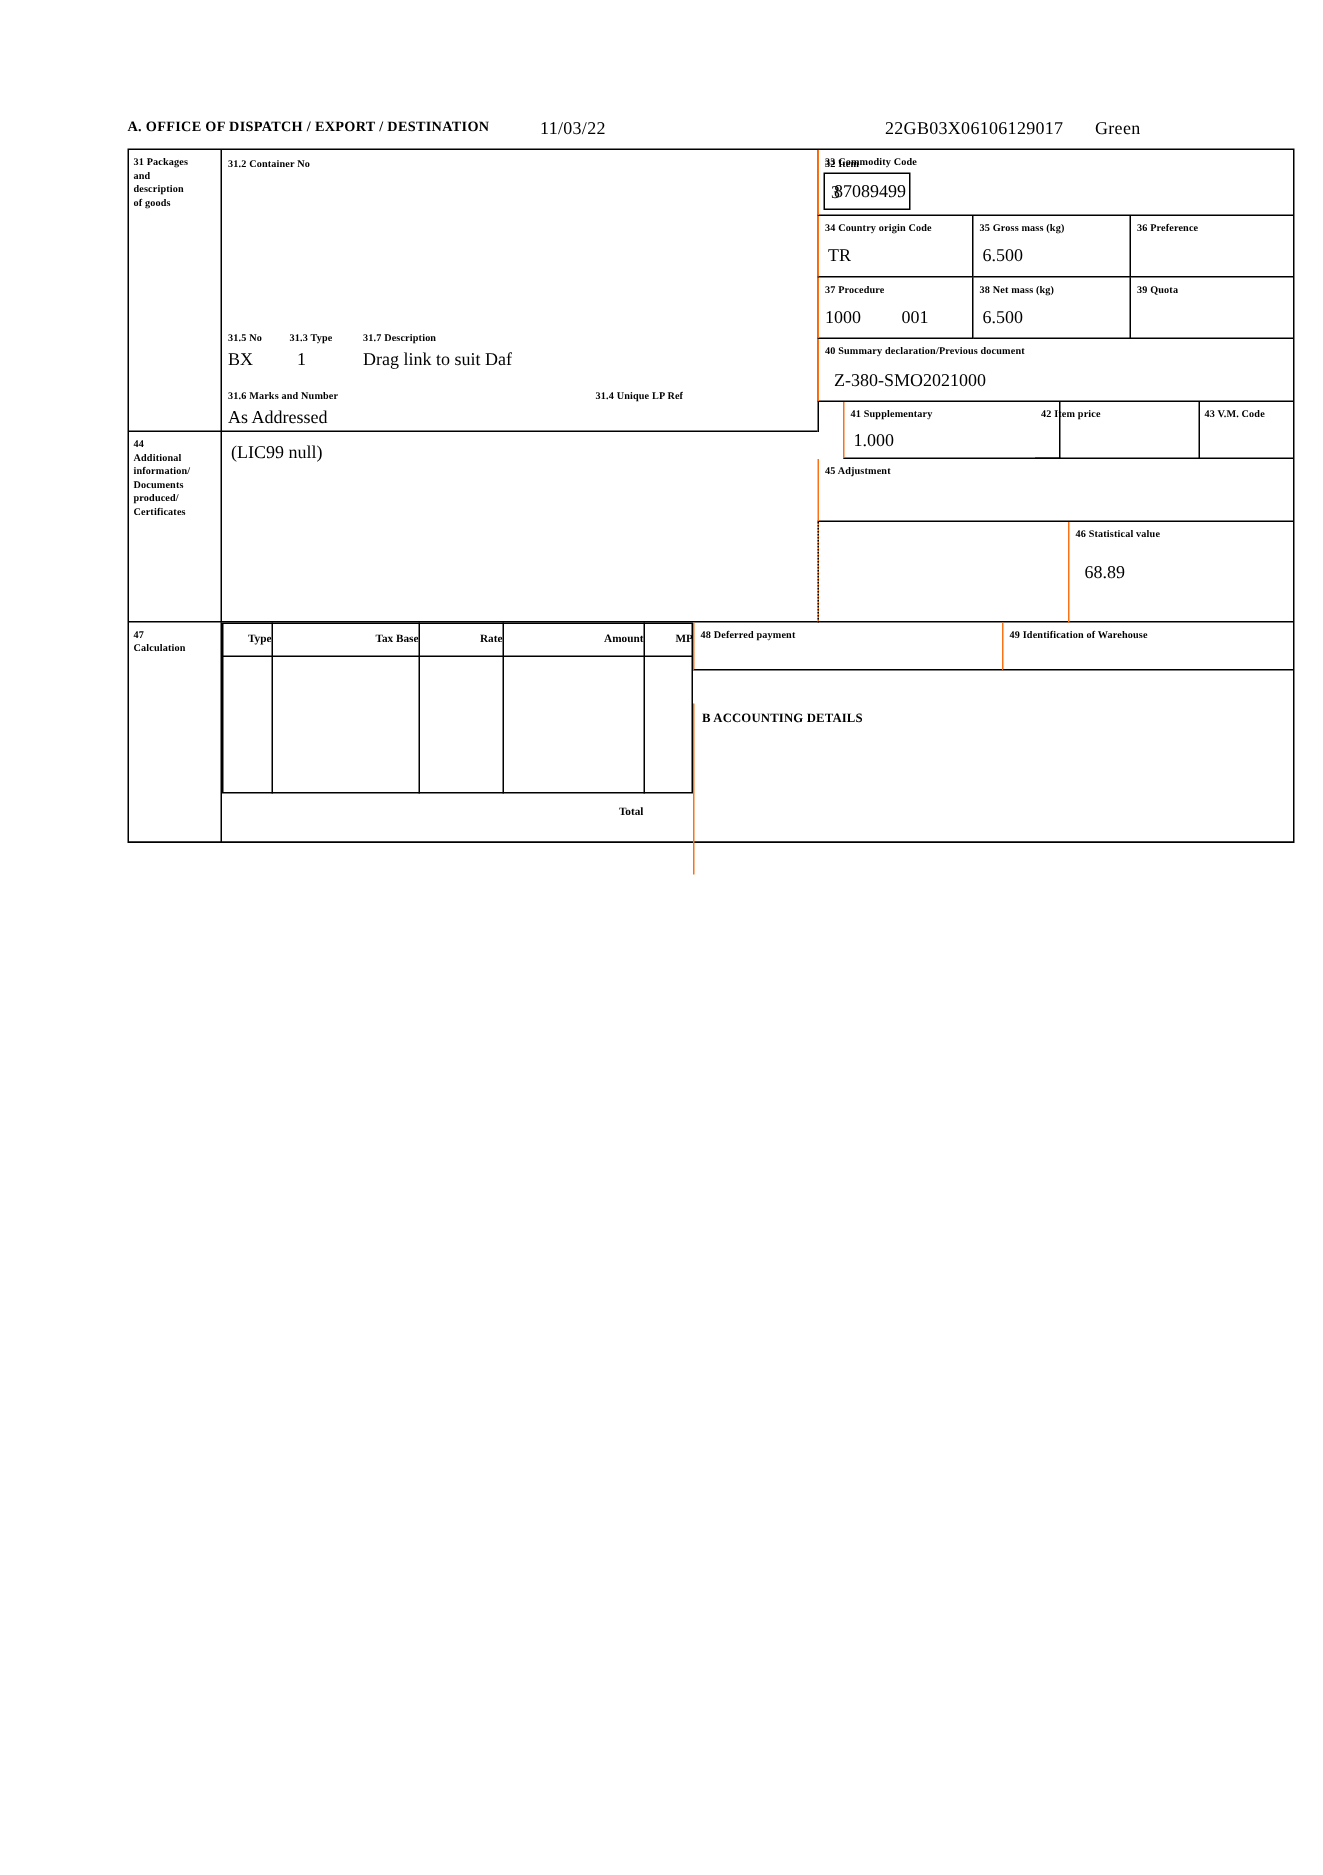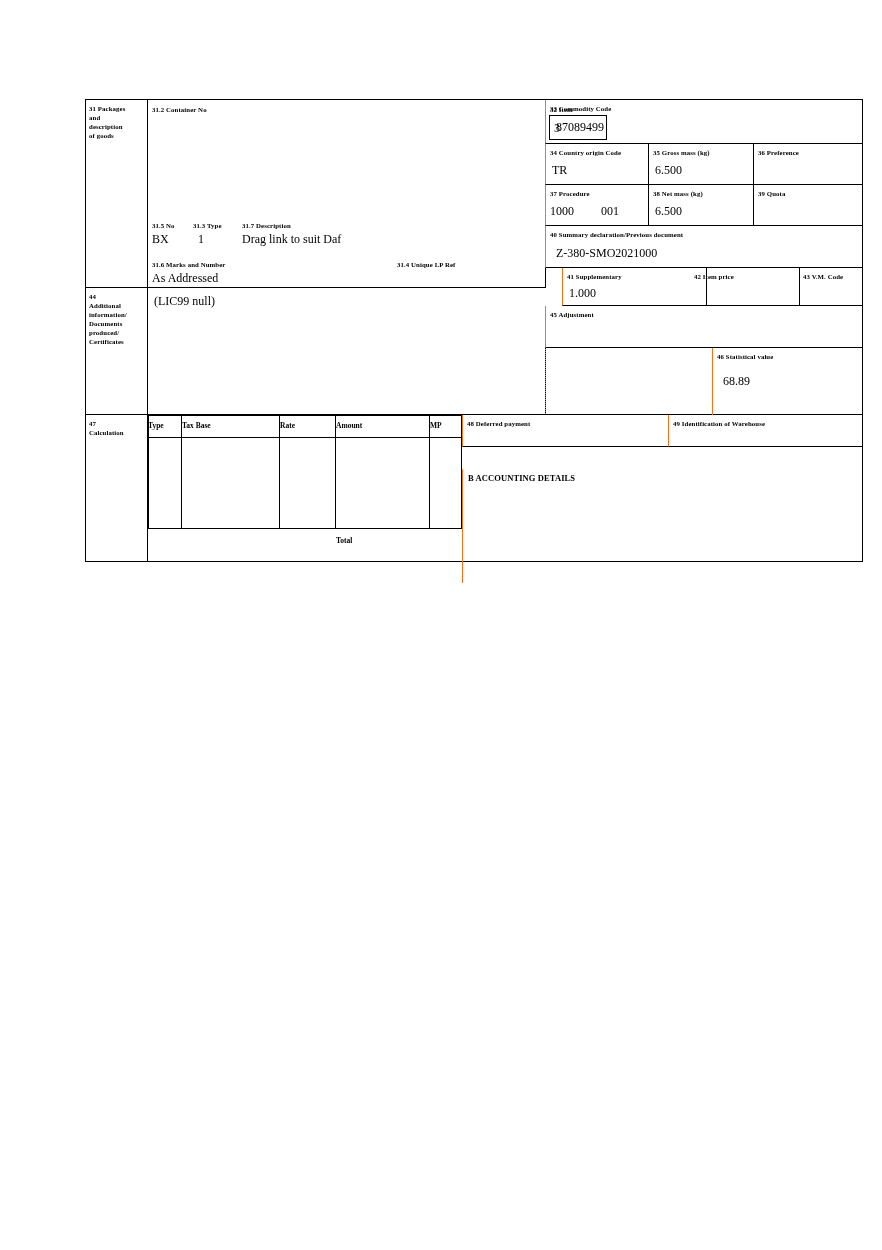--- a/index.html
+++ b/index.html
@@ -103,29 +103,35 @@
   }
 
   
   .t47 {
     position: absolute;
     box-sizing: border-box;
   }
   .t47 .hdrcell {
     font-size: 7.5px;
     font-weight: bold;
-    text-align: left;
+    text-align: right;
     line-height: 12px;
   }
 </style>
 </head>
 <body>
 
 <div class="page">
 
+  <div class="header-row">
+    <div class="hdr-office">A.  OFFICE OF DISPATCH / EXPORT / DESTINATION</div>
+    <div class="hdr-date">11/03/22</div>
+    <div class="hdr-mrn">22GB03X06106129017</div>
+    <div class="hdr-green">Green</div>
+  </div>
 
   <div class="frame">
 
     <div class="cell bb" style="left:0; top:0; width:459px; height:188px;"></div>
 
     <div class="cell br" style="left:0; top:0; width:62px; height:188px; padding:4px 3px;">
       <div class="lbl">31 Packages</div>
       <div class="lbl">and</div>
       <div class="lbl">description</div>
       <div class="lbl">of goods</div>

